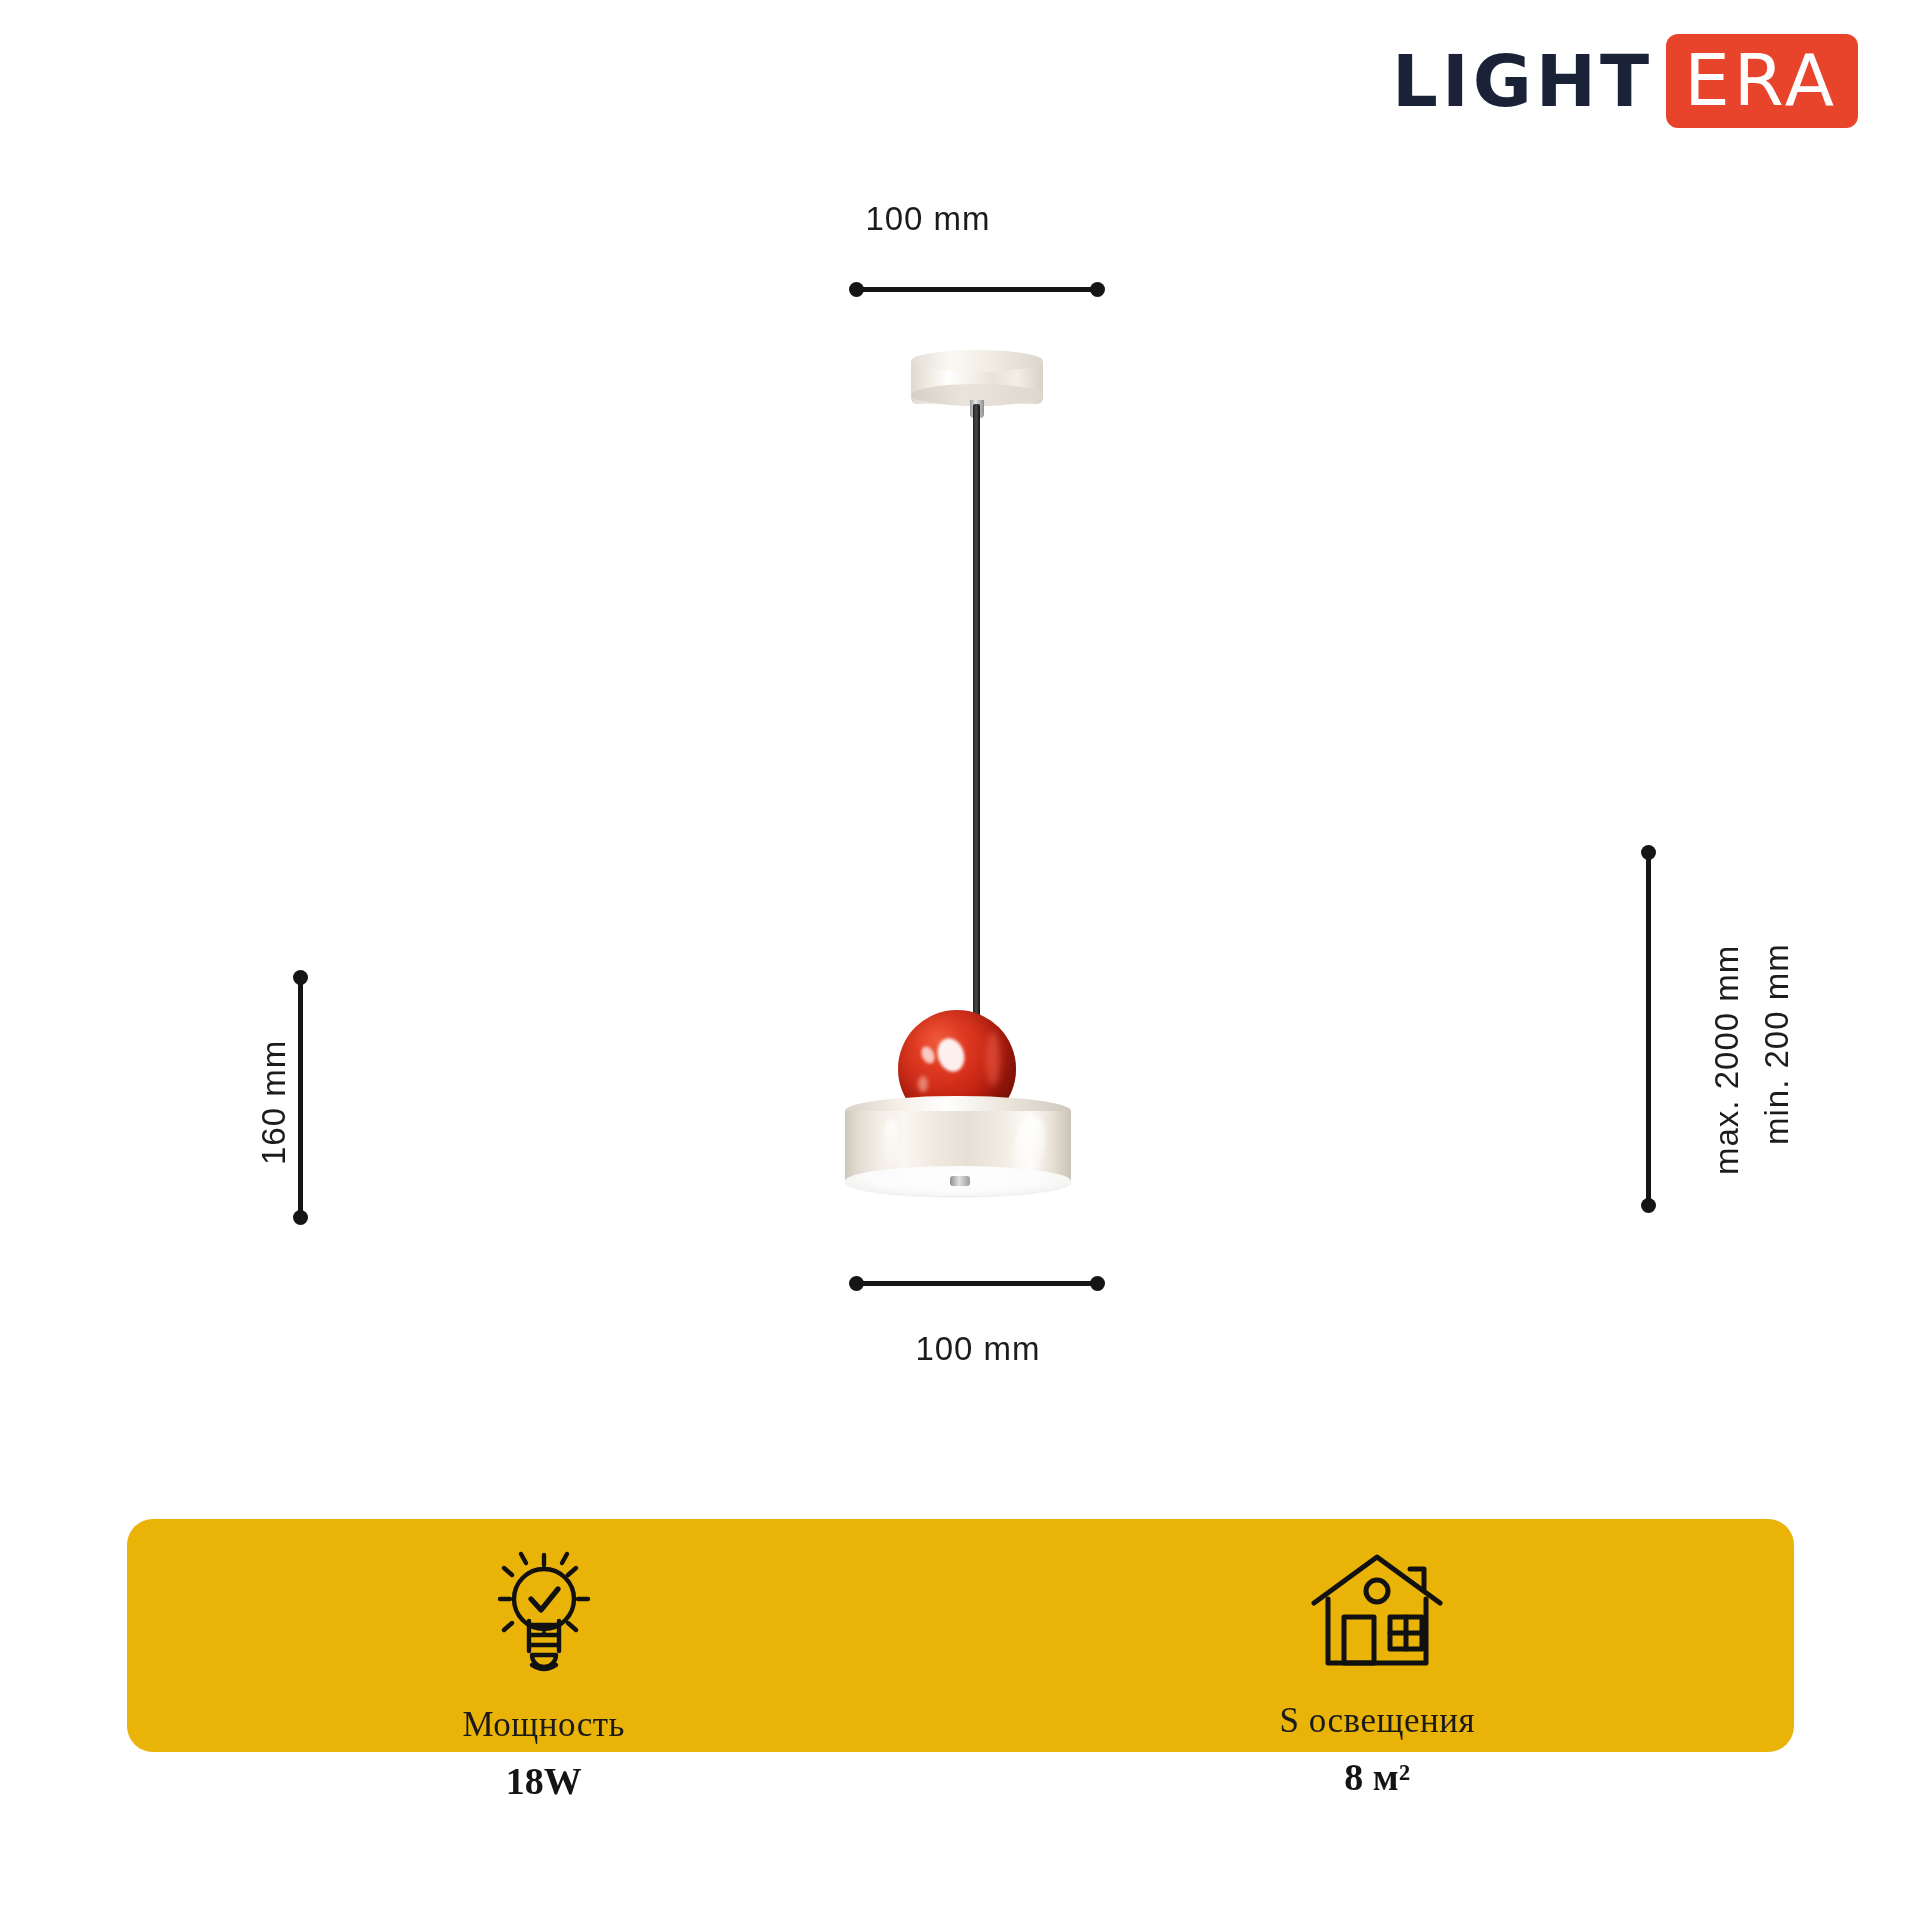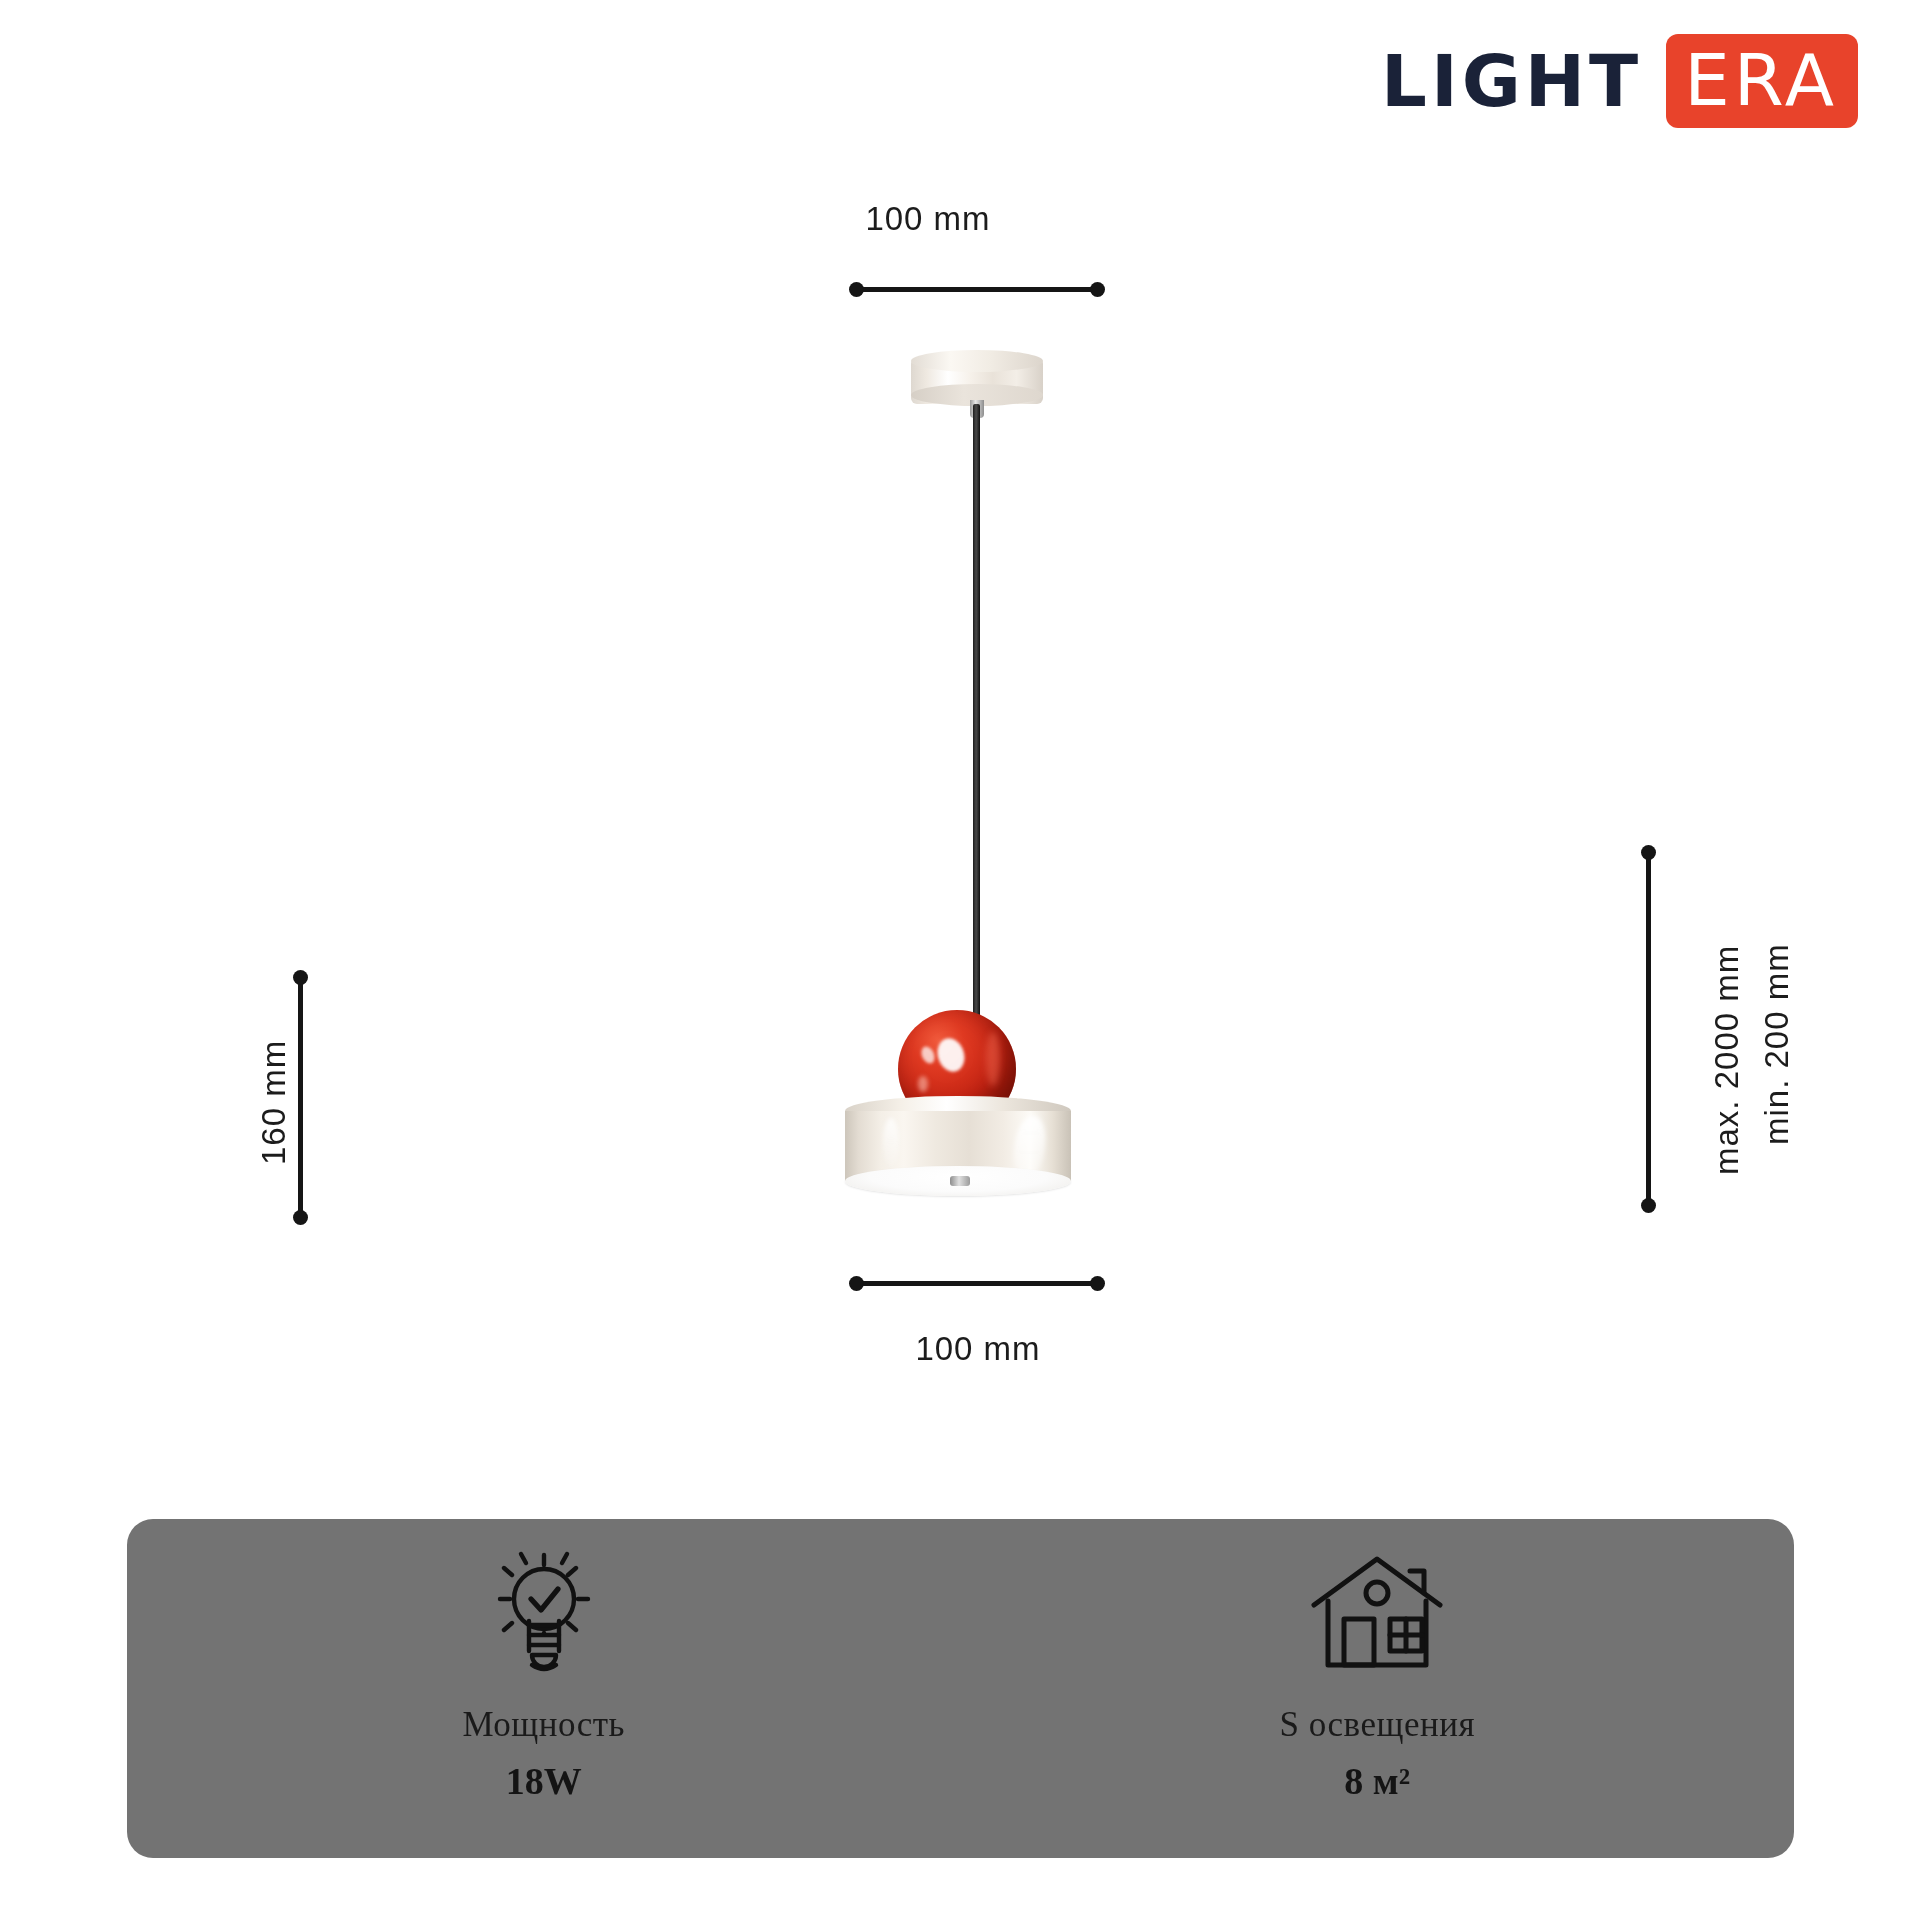--- a/index.html
+++ b/index.html
@@ -26,21 +26,21 @@
     align-items: center;
     height: 86px;
   }
   #brand-logo .logo-light {
     font-family: "DejaVu Sans", sans-serif;
     font-weight: 700;
     font-size: 72px;
     letter-spacing: 4px;
     color: #1a2238;
     line-height: 1;
-    padding-right: 24px;
+    padding-right: 13px;
   }
   #brand-logo .logo-era-box {
     background: #E8432B;
     border-radius: 12px;
     padding: 10px 20px 12px 18px;
     display: flex;
     align-items: center;
     justify-content: center;
   }
   #brand-logo .logo-era {
@@ -250,22 +250,22 @@
     background: linear-gradient(to right, #8d8d8d, #e0e0e0 45%, #9b9b9b);
     border-radius: 3px;
   }
 
   
   #spec-panel {
     position: absolute;
     left: 127px;
     top: 1519px;
     width: 1667px;
-    height: 339px;
-    background: #737373;
+    height: 233px;
+    background: #eab308;
     border-radius: 26px;
     display: flex;
   }
   .spec-cell {
     flex: 1 1 0;
     display: flex;
     flex-direction: column;
     align-items: center;
     justify-content: flex-start;
     padding-top: 28px;

